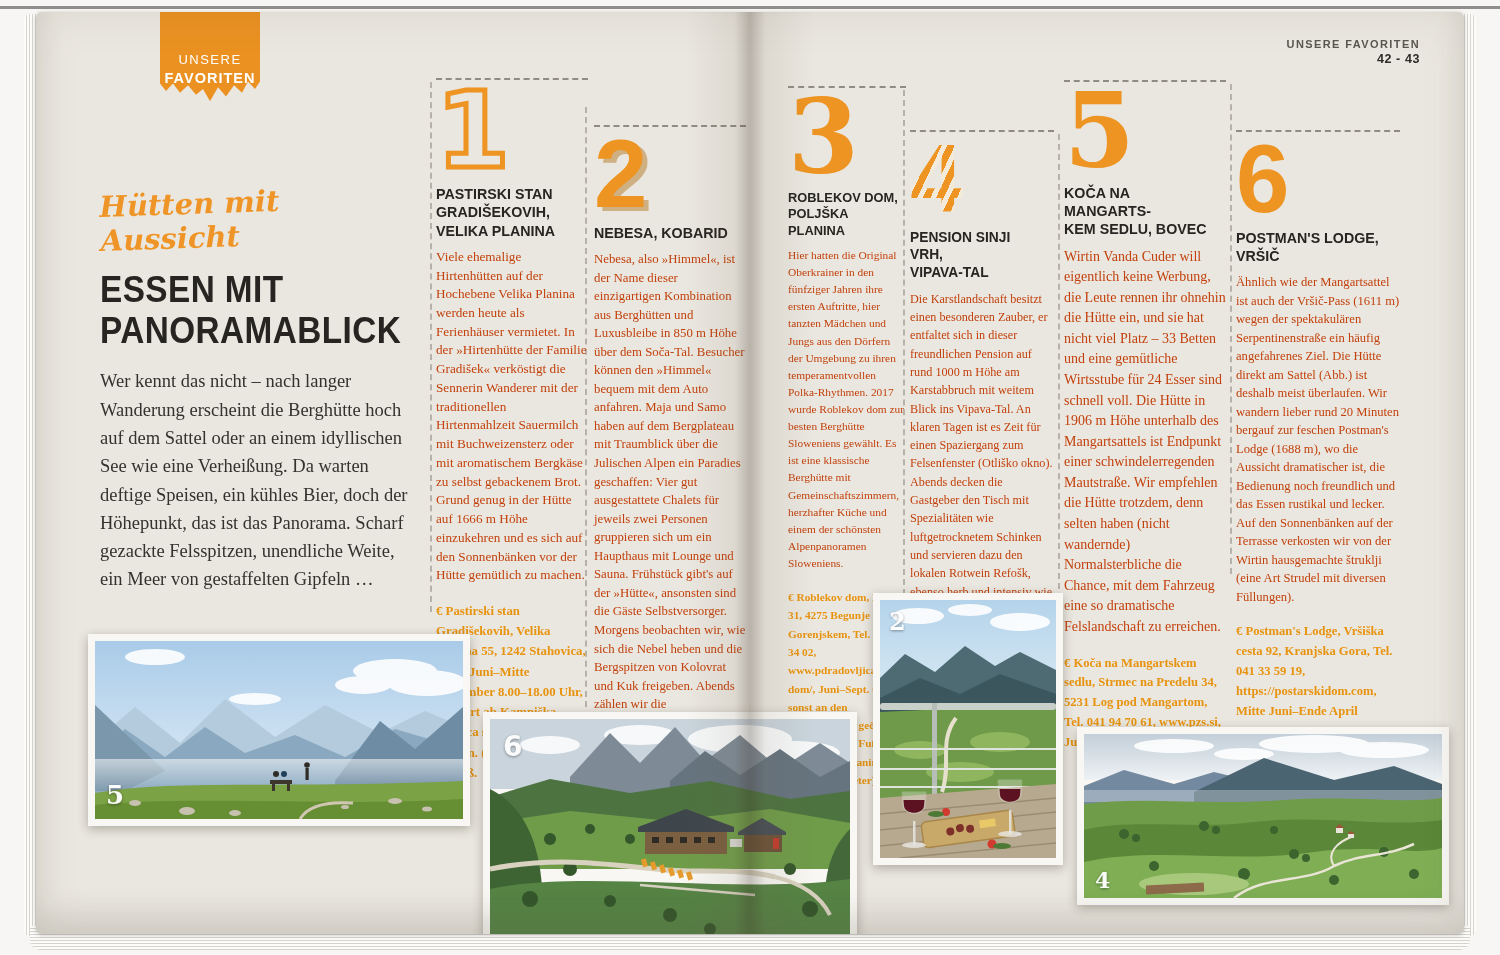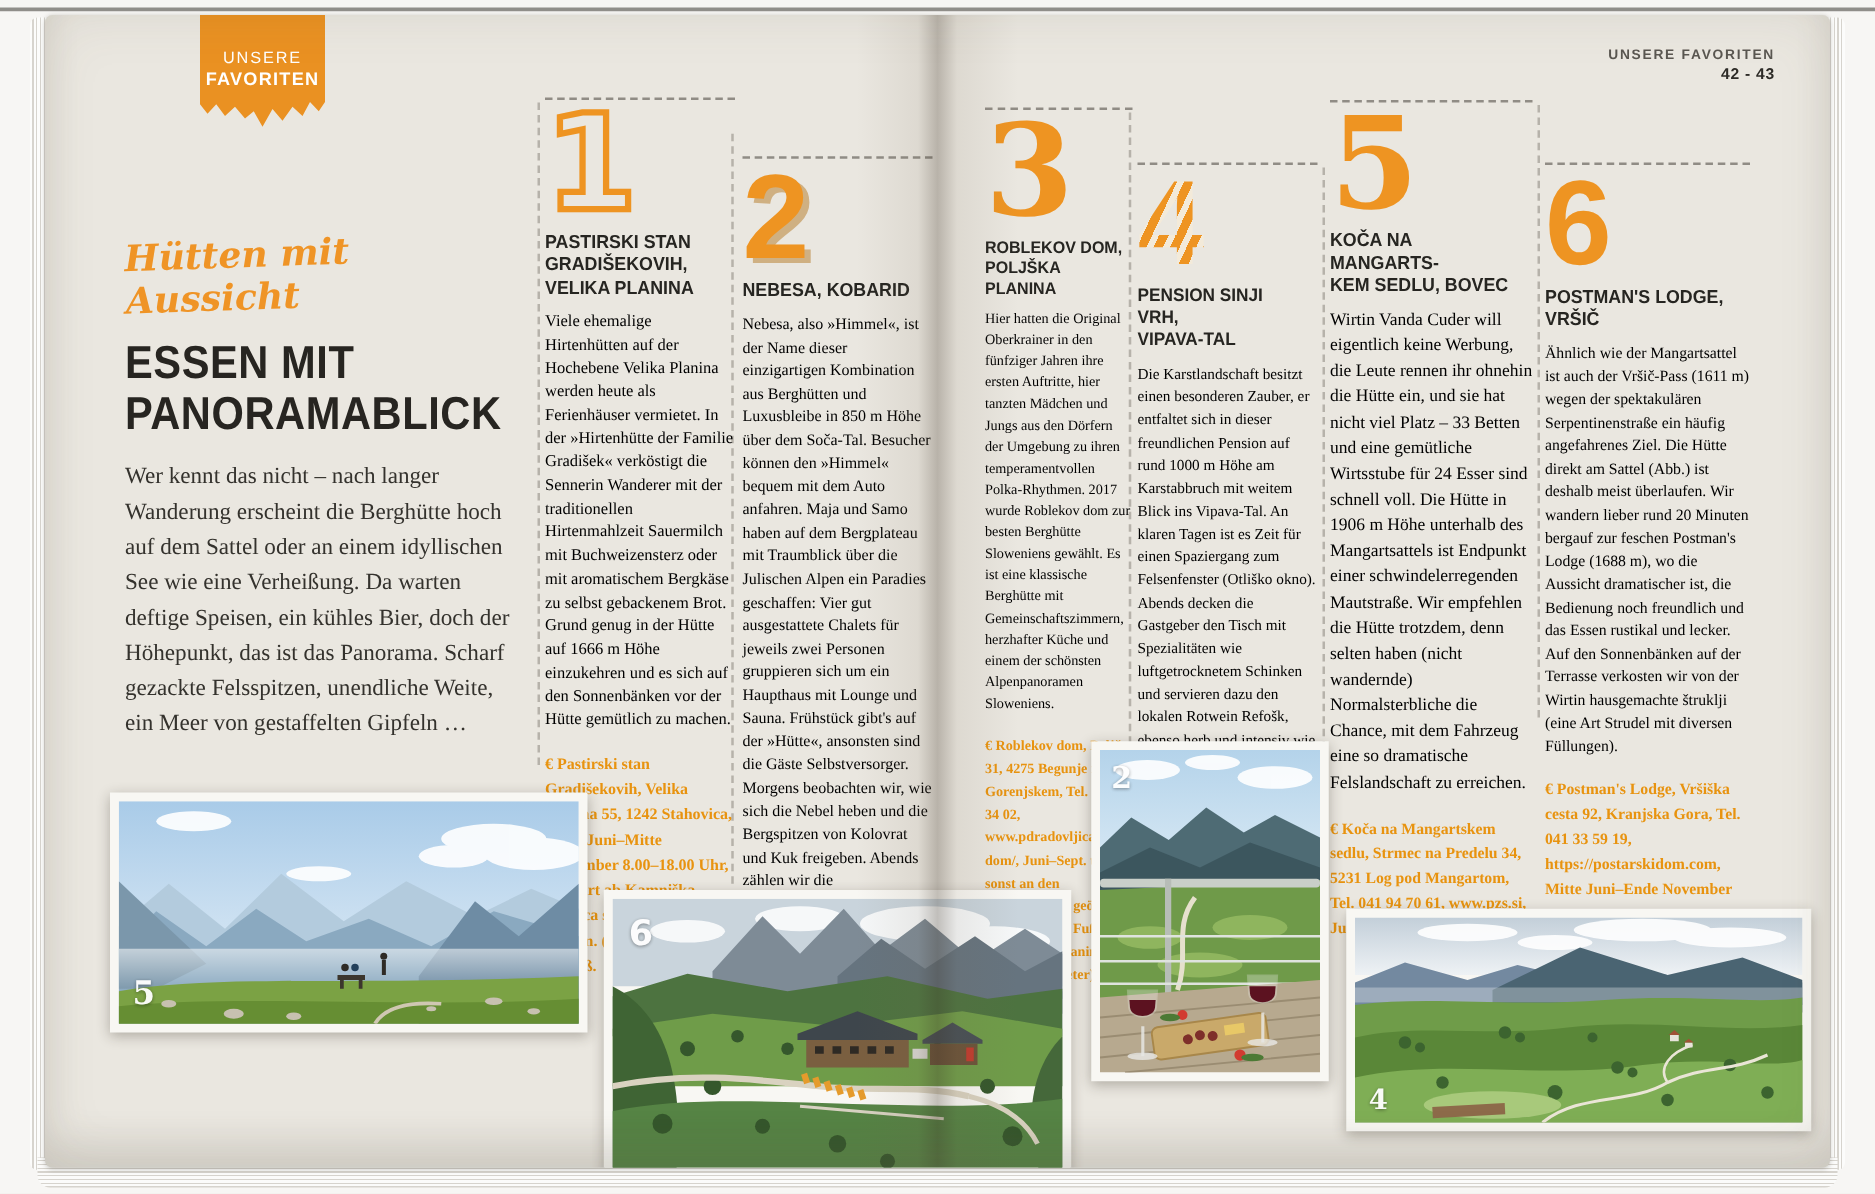--- a/index.html
+++ b/index.html
@@ -33,21 +33,21 @@
   .gutter{
     position:absolute;left:649px;top:0;width:130px;height:100%;z-index:42;pointer-events:none;
     background:linear-gradient(90deg,rgba(110,95,75,0) 0%,rgba(110,95,75,.10) 38%,
       rgba(70,58,44,.30) 50%,rgba(110,95,75,.10) 62%,rgba(110,95,75,0) 100%);
   }
   
   .badge{
     position:absolute;left:124px;top:0;width:100px;height:94px;background:#ea9122;
     clip-path:polygon(0 0,100% 0,100% 74%,95% 82%,88% 74%,82% 86%,74% 78%,66% 90%,58% 80%,
       50% 95%,43% 82%,36% 88%,28% 78%,20% 86%,13% 76%,6% 84%,0 76%);
-    color:#fff;text-align:center;padding-top:26px;box-sizing:border-box;z-index:6;
+    color:#fff;text-align:center;padding-top:40px;box-sizing:border-box;z-index:6;
   }
   .badge .l1{font-size:13px;letter-spacing:1.5px;font-weight:400;}
   .badge .l2{font-size:14.5px;letter-spacing:1px;font-weight:800;margin-top:3px;}
   
   .pageheader{position:absolute;right:44px;top:26px;text-align:right;z-index:6;}
   .ph-label{font-size:11px;letter-spacing:1.4px;color:#5a5751;font-weight:700;}
   .ph-pages{font-size:12.5px;font-weight:700;color:#2d2b27;margin-top:2px;letter-spacing:.6px;}
   
   .intro{position:absolute;left:64px;top:178px;width:308px;z-index:5;}
   .kicker{
@@ -69,21 +69,21 @@
   .num-stripes{
     font-size:96px;
     background:repeating-linear-gradient(115deg,#ee9422 0 7px,#f3ead9 7px 12px);
     -webkit-background-clip:text;background-clip:text;color:transparent;
   }
   .num-solid{font-size:96px;color:#ee9422;}
   .etitle{
     font-weight:800;color:#262521;white-space:pre-line;line-height:1.22;
     transform:scaleX(.95);transform-origin:left top;margin:10px 0 8px;
   }
-  .ebody{font-family:"Liberation Serif",serif;color:#000000;}
+  .ebody{font-family:"Liberation Serif",serif;color:#c2410c;}
   .econtact{font-family:"Liberation Serif",serif;font-weight:700;color:#e8930f;margin-top:16px;}
   .e1{left:400px;top:66px;width:152px;}
   .e1 .etitle{font-size:15px;} .e1 .ebody{font-size:13.2px;line-height:1.42;} .e1 .econtact{font-size:12.8px;line-height:1.58;}
   .e2{left:558px;top:113px;width:152px;}
   .e2 .etitle{font-size:15px;} .e2 .ebody{font-size:12.8px;line-height:1.45;} .e2 .econtact{font-size:12.4px;line-height:1.58;}
   .e3{left:752px;top:74px;width:118px;}
   .e3 .etitle{font-size:13.5px;} .e3 .ebody{font-size:11.4px;line-height:1.5;} .e3 .econtact{font-size:11.3px;line-height:1.62;}
   .e4{left:874px;top:118px;width:144px;}
   .e4 .etitle{font-size:14.5px;} .e4 .ebody{font-size:12.2px;line-height:1.5;} .e4 .econtact{font-size:12.2px;line-height:1.6;}
   .e5{left:1028px;top:68px;width:162px;}
@@ -180,21 +180,21 @@
     <div class="ebody">Wirtin Vanda Cuder will eigentlich keine Werbung, die Leute rennen ihr ohnehin die Hütte ein, und sie hat nicht viel Platz – 33 Betten und eine gemütliche Wirtsstube für 24 Esser sind schnell voll. Die Hütte in 1906 m Höhe unterhalb des Mangartsattels ist Endpunkt einer schwindelerregenden Mautstraße. Wir empfehlen die Hütte trotzdem, denn selten haben (nicht wandernde) Normalsterbliche die Chance, mit dem Fahrzeug eine so dramatische Felslandschaft zu erreichen.</div>
     <div class="econtact">€ Koča na Mangartskem sedlu, Strmec na Predelu 34, 5231 Log pod Mangartom, Tel. 041 94 70 61, www.pzs.si, Juli–Sept. Sa., So. geöffnet</div>
   </div>
 
   <div class="entry e6">
     <div class="rule"></div>
     <div class="num num-solid">6</div>
     <div class="etitle">POSTMAN'S LODGE,
 VRŠIČ</div>
     <div class="ebody">Ähnlich wie der Mangartsattel ist auch der Vršič-Pass (1611 m) wegen der spektakulären Serpentinenstraße ein häufig angefahrenes Ziel. Die Hütte direkt am Sattel (Abb.) ist deshalb meist überlaufen. Wir wandern lieber rund 20 Minuten bergauf zur feschen Postman's Lodge (1688 m), wo die Aussicht dramatischer ist, die Bedienung noch freundlich und das Essen rustikal und lecker. Auf den Sonnenbänken auf der Terrasse verkosten wir von der Wirtin hausgemachte štruklji (eine Art Strudel mit diversen Füllungen).</div>
-    <div class="econtact">€ Postman's Lodge, Vršiška cesta 92, Kranjska Gora, Tel. 041 33 59 19, https://postarskidom.com, Mitte Juni–Ende November</div>
+    <div class="econtact">€ Postman's Lodge, Vršiška cesta 92, Kranjska Gora, Tel. 041 33 59 19, https://postarskidom.com, Mitte Juni–Ende April</div>
   </div>
 
   <div class="photo p5" style="left:52px;top:622px;">
     <svg width="368" height="178" viewBox="0 0 368 178">
       <defs>
         <linearGradient id="p5sky" x1="0" y1="0" x2="0" y2="1">
           <stop offset="0" stop-color="#a9cbe8"></stop>
             <stop offset="1" stop-color="#e9f2f9"></stop>
         </linearGradient>
         <linearGradient id="p5mist" x1="0" y1="0" x2="0" y2="1">

